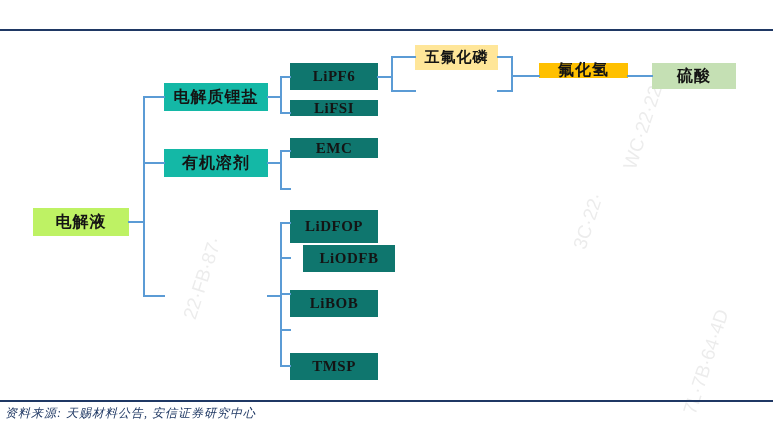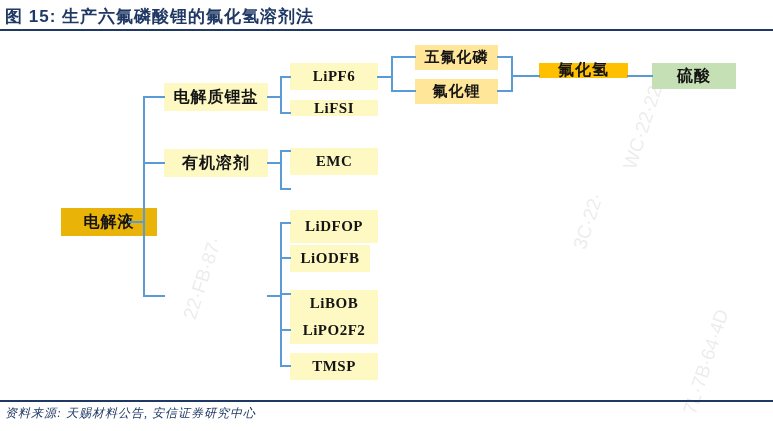--- a/index.html
+++ b/index.html
@@ -8,61 +8,58 @@
   .title{position:absolute;left:5px;top:5px;font-size:17px;font-weight:bold;color:#1F3864;
          font-family:"Liberation Sans","DejaVu Sans",sans-serif;letter-spacing:1px;white-space:nowrap;}
   .title-rule{position:absolute;left:0;top:29px;width:773px;height:2px;background:#1F3864;}
   .source-rule{position:absolute;left:0;top:400px;width:773px;height:1.5px;background:#1F3864;}
   .source{position:absolute;left:5px;top:405px;font-size:12px;font-style:italic;color:#1F3864;
           letter-spacing:1px;white-space:nowrap;}
   .box{position:absolute;display:flex;align-items:center;justify-content:center;
        font-weight:bold;color:#141414;white-space:nowrap;}
   .cjk{font-size:16px;letter-spacing:1px;}
   .lat{font-size:15px;letter-spacing:0.5px;}
-  .gray{background:#eab308;margin-left:28px;}
-  .blue{background:#fef9c3;}
-  .salmon{background:#fef9c3;}
+  .gray{background:#bef264;}
+  .blue{background:#14b8a6;}
+  .salmon{background:#0f766e;}
   .lyellow{background:#FFE699;}
   .gold{background:#FFC000;}
   .green{background:#C5E0B4;}
   .hline{position:absolute;height:2px;background:#5B9BD5;}
   .vline{position:absolute;width:2px;background:#5B9BD5;}
   .wm{position:absolute;color:rgba(110,110,110,0.13);font-size:19px;
       font-family:"Liberation Sans","DejaVu Sans",sans-serif;white-space:nowrap;
       transform:rotate(-72deg);transform-origin:left bottom;pointer-events:none;}
 </style>
 </head>
 <body>
 
 <div id="page">
 
   <div class="wm" style="left:640px;top:150px">WC·22·22·</div>
   <div class="wm" style="left:200px;top:300px">22·FB·87·</div>
   <div class="wm" style="left:590px;top:230px">3C·22·</div>
   <div class="wm" style="left:700px;top:395px">7L·7B·64·4D</div>
 
-  <div class="title">图 15: 生产六氟磷酸锂的氟化氢溶剂法</div>
   <div class="title-rule"></div>
 
   <div class="box gray cjk" style="left:33px;top:208px;width:96px;height:28px">电解液</div>
 
   <div class="box blue cjk" style="left:164px;top:83px;width:104px;height:28px">电解质锂盐</div>
   <div class="box blue cjk" style="left:164px;top:149px;width:104px;height:28px">有机溶剂</div>
 
   <div class="box salmon lat" style="left:290px;top:63px;width:88px;height:27px">LiPF6</div>
   <div class="box salmon lat" style="left:290px;top:100px;width:88px;height:16px">LiFSI</div>
-  <div class="box salmon lat" style="left:290px;top:148px;width:88px;height:27px">EMC</div>
+  <div class="box salmon lat" style="left:290px;top:138px;width:88px;height:20px">EMC</div>
   <div class="box salmon lat" style="left:290px;top:210px;width:88px;height:33px">LiDFOP</div>
-  <div class="box salmon lat" style="left:290px;top:245px;width:80px;height:27px">LiODFB</div>
+  <div class="box salmon lat" style="left:303px;top:245px;width:92px;height:27px">LiODFB</div>
   <div class="box salmon lat" style="left:290px;top:290px;width:88px;height:27px">LiBOB</div>
-  <div class="box salmon lat" style="left:290px;top:317px;width:88px;height:27px">LiPO2F2</div>
   <div class="box salmon lat" style="left:290px;top:353px;width:88px;height:27px">TMSP</div>
 
   <div class="box lyellow cjk" style="left:415px;top:45px;width:83px;height:25px;font-size:15px">五氟化磷</div>
-  <div class="box lyellow cjk" style="left:415px;top:79px;width:83px;height:25px;font-size:15px">氟化锂</div>
   <div class="box gold cjk" style="left:539px;top:63px;width:89px;height:15px">氟化氢</div>
   <div class="box green cjk" style="left:652px;top:63px;width:84px;height:26px">硫酸</div>
 
   <div class="hline" style="left:128px;top:221px;width:16px"></div>
   <div class="vline" style="left:143px;top:96px;height:201px"></div>
   <div class="hline" style="left:143px;top:96px;width:22px"></div>
   <div class="hline" style="left:143px;top:162px;width:22px"></div>
   <div class="hline" style="left:143px;top:295px;width:22px"></div>
 
   <div class="hline" style="left:267px;top:96px;width:15px"></div>

